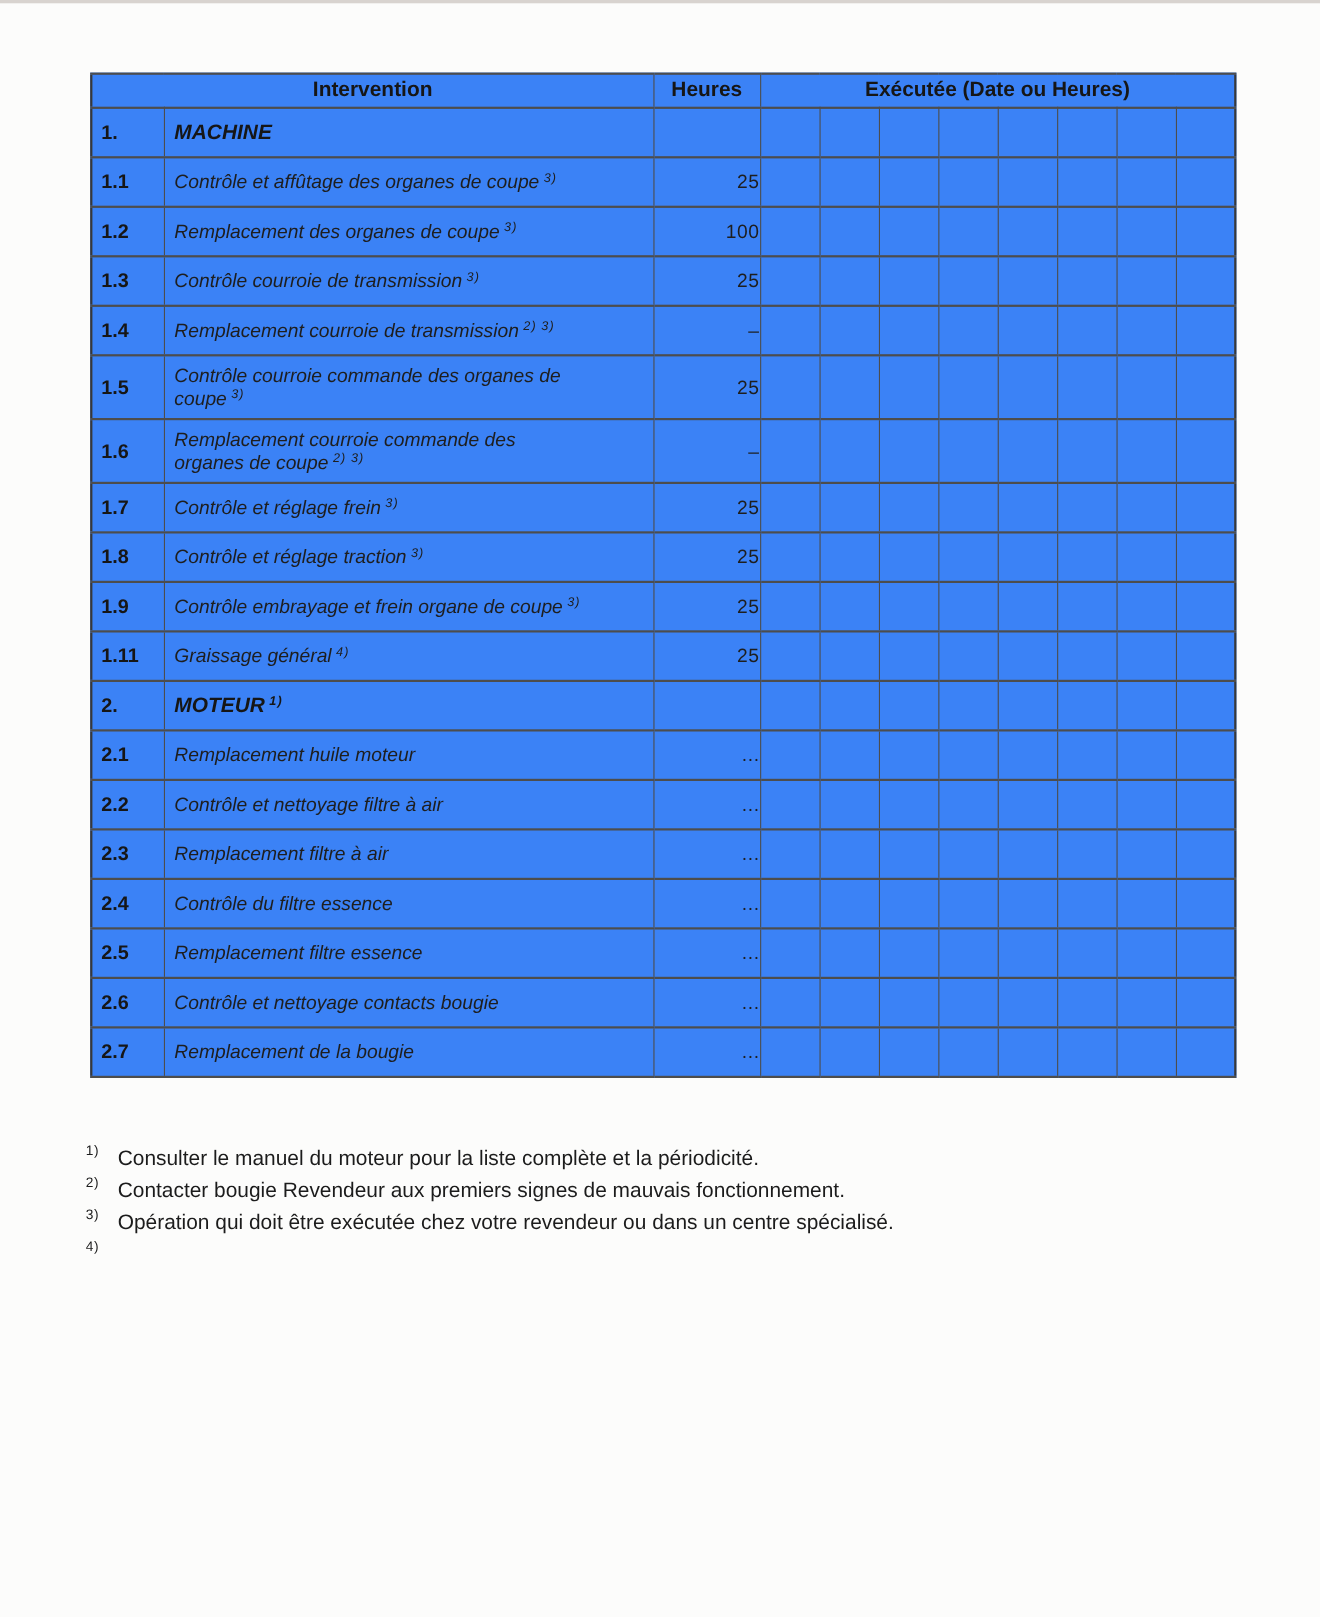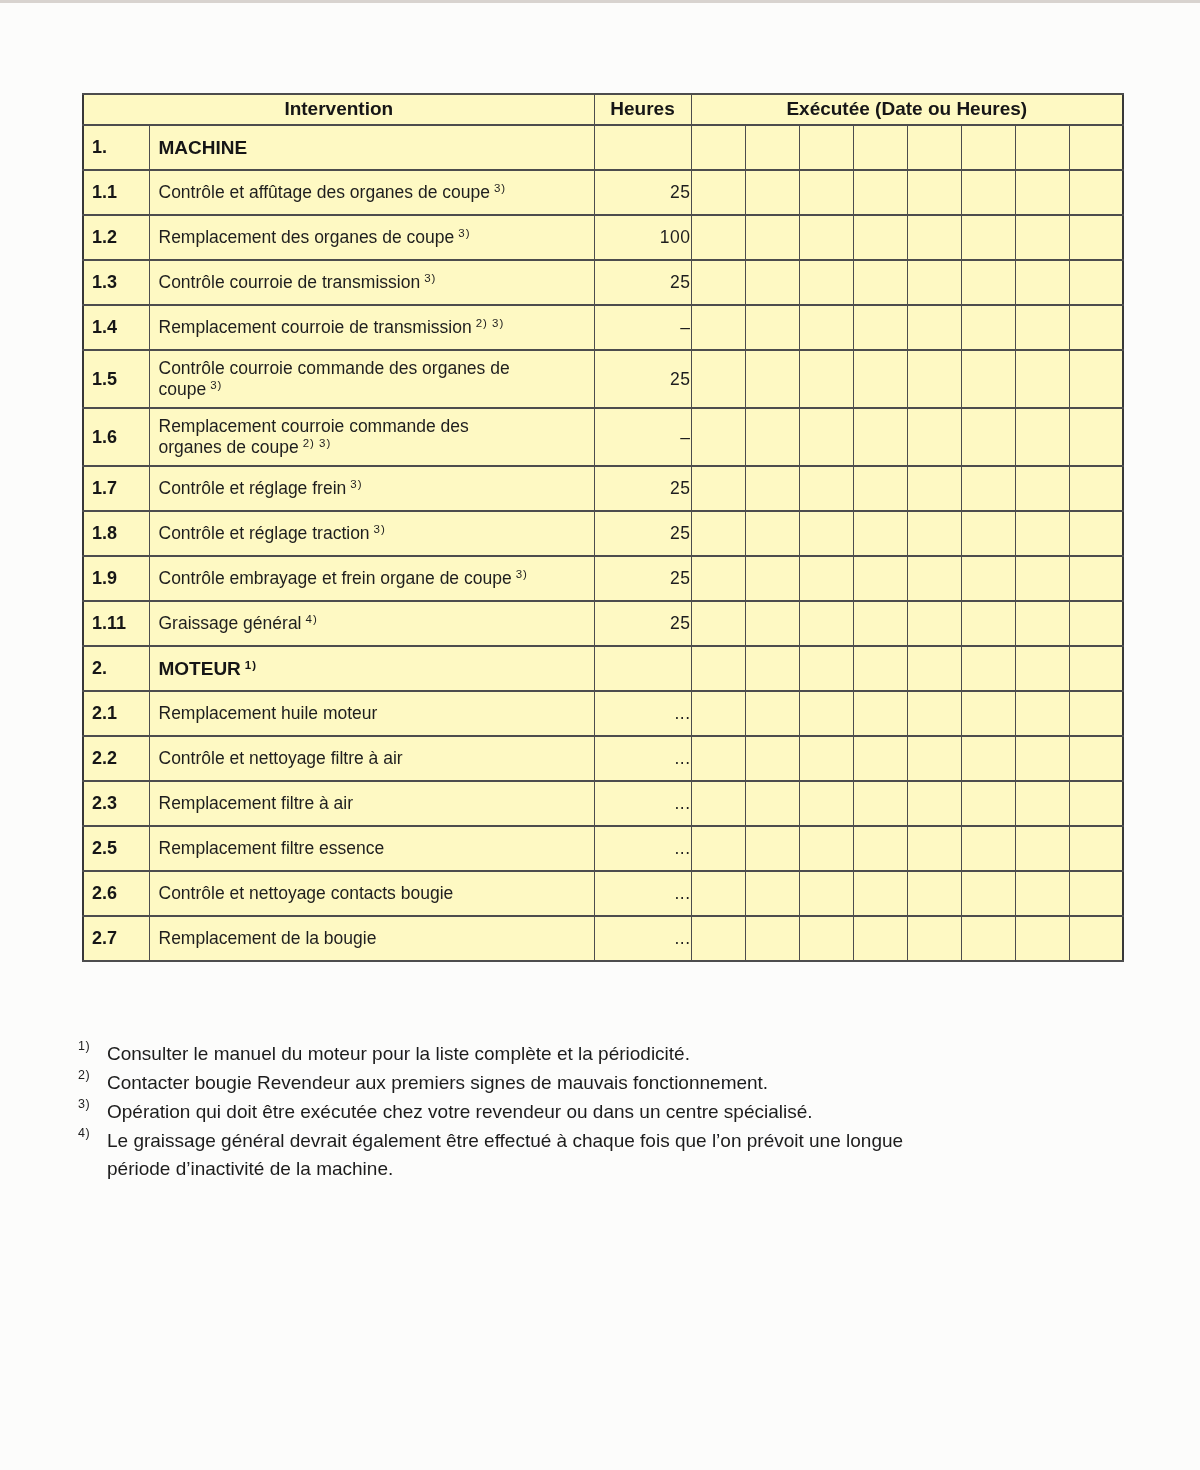--- a/index.html
+++ b/index.html
@@ -10,26 +10,26 @@
     color: #1e1e1e;
     position: relative;
     overflow: hidden;
   }
   .top-strip {
     position: absolute; top: 0; left: 0;
     width: 1200px; height: 3px;
     background: #d8d3cf;
   }
   table.mtable {
-    position: absolute; left: 82px; top: 93px;
+    position: absolute; left: 82px; top: 66px;
     width: 1040px;
     table-layout: fixed;
     border-collapse: collapse;
     border: 2.5px solid #383838;
-    background: #fef9c3;
+    background: #3b82f6;
   }
   .mtable th, .mtable td {
     border: 1.4px solid #4d4d4d;
     border-top-width: 2px;
     border-bottom-width: 2px;
     vertical-align: middle;
     padding: 0;
     overflow: hidden;
   }
   .mtable thead th {
@@ -41,21 +41,21 @@
     color: #161616;
   }
   .mtable td { height: 43px; font-size: 17.5px; }
   tr.tall td { height: 56px; }
   td.num-cell {
     font-weight: bold;
     font-size: 18px;
     padding-left: 8px;
     color: #161616;
   }
-  td.label-cell { padding-left: 9px; padding-right: 6px; line-height: 1.22; }
+  td.label-cell { padding-left: 9px; padding-right: 6px; line-height: 1.22; font-style: italic; }
   tr.section td.label-cell { font-weight: bold; font-size: 19px; color: #161616; }
   td.heures-cell { text-align: right; letter-spacing: 0.5px; }
   .label-text { white-space: pre-line; }
   sup.note {
     font-size: 11.5px;
     margin-left: 4px;
     vertical-align: 6px;
     line-height: 0;
     letter-spacing: 1px;
   }
@@ -281,20 +281,33 @@
         <td class="exec-cell"></td>
         <td class="exec-cell"></td>
         <td class="exec-cell"></td>
         <td class="exec-cell"></td>
         <td class="exec-cell"></td>
         <td class="exec-cell"></td>
       </tr>
       <tr>
         <td class="num-cell">2.3</td>
         <td class="label-cell"><span class="label-text">Remplacement filtre à air</span></td>
+        <td class="heures-cell">...</td>
+        <td class="exec-cell"></td>
+        <td class="exec-cell"></td>
+        <td class="exec-cell"></td>
+        <td class="exec-cell"></td>
+        <td class="exec-cell"></td>
+        <td class="exec-cell"></td>
+        <td class="exec-cell"></td>
+        <td class="exec-cell"></td>
+      </tr>
+      <tr>
+        <td class="num-cell">2.4</td>
+        <td class="label-cell"><span class="label-text">Contrôle du filtre essence</span></td>
         <td class="heures-cell">...</td>
         <td class="exec-cell"></td>
         <td class="exec-cell"></td>
         <td class="exec-cell"></td>
         <td class="exec-cell"></td>
         <td class="exec-cell"></td>
         <td class="exec-cell"></td>
         <td class="exec-cell"></td>
         <td class="exec-cell"></td>
       </tr>
@@ -348,16 +361,14 @@
     <div class="footnote">
       <div class="fn-mark">2)</div>
       <div class="fn-text">Contacter bougie Revendeur aux premiers signes de mauvais fonctionnement.</div>
     </div>
     <div class="footnote">
       <div class="fn-mark">3)</div>
       <div class="fn-text">Opération qui doit être exécutée chez votre revendeur ou dans un centre spécialisé.</div>
     </div>
     <div class="footnote">
       <div class="fn-mark">4)</div>
-      <div class="fn-text">Le graissage général devrait également être effectué à chaque fois que l’on prévoit une longue
-période d’inactivité de la machine.</div>
     </div>
   </div>
 
 </body></html>

